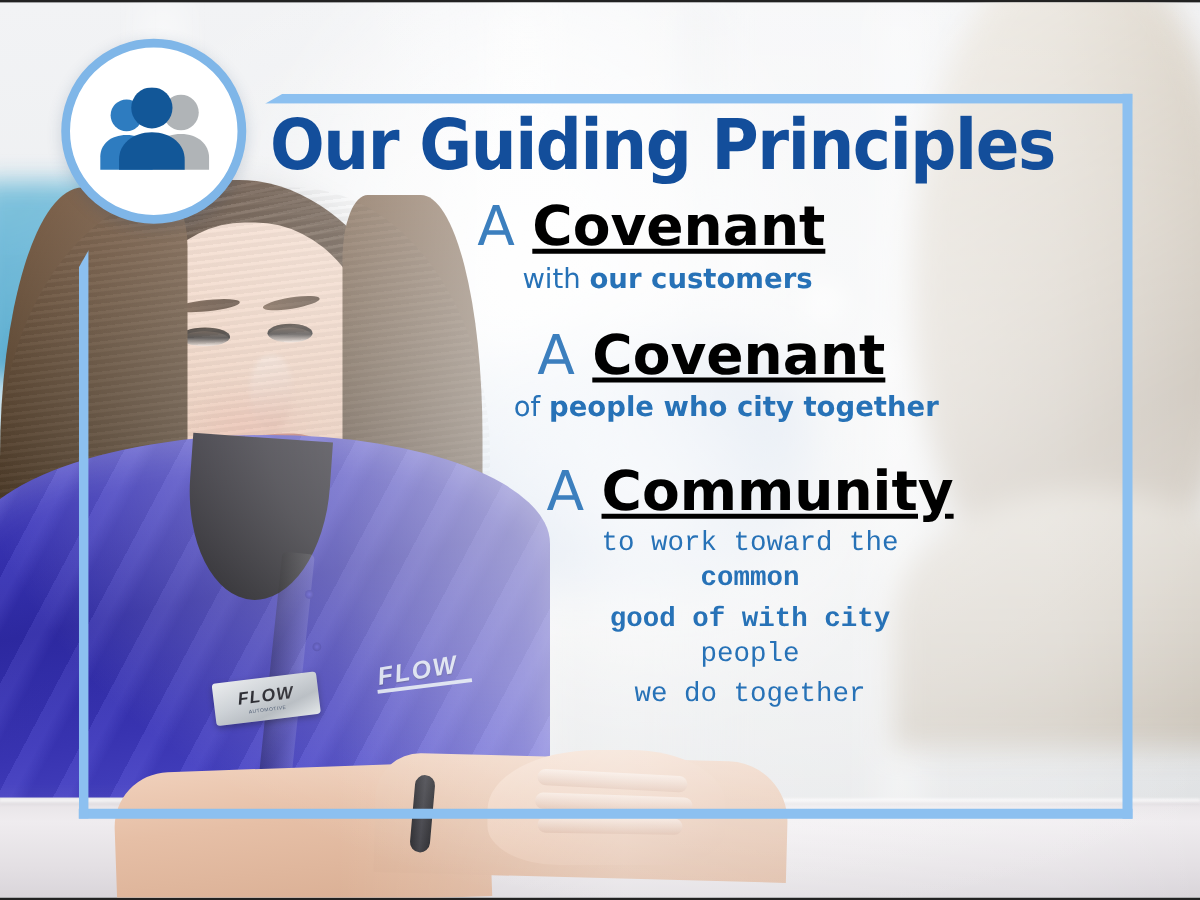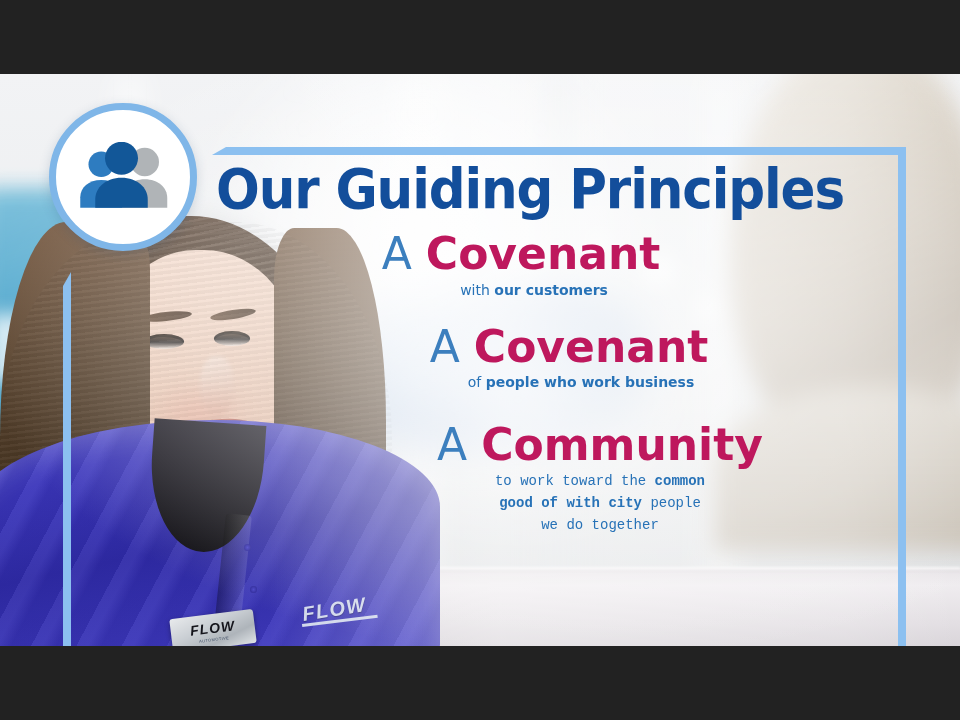--- a/index.html
+++ b/index.html
@@ -6,21 +6,21 @@
   * { margin:0; padding:0; box-sizing:border-box; }
   html,body{ background:#222; }
   body{
     font-family:"Liberation Sans", sans-serif;
     display:flex; align-items:center; justify-content:center;
     min-height:720px;
   }
 
   .stage{
     position:relative;
-    width:960px; height:572px;
+    width:960px; height:716px;
     overflow:hidden;
     background:#e9ecef;
   }
 
   
   .photo{ position:absolute; inset:0; overflow:hidden; }
 
   
   .bg-base{
     position:absolute; inset:0;
@@ -331,24 +331,24 @@
     white-space:nowrap;
   }
 
   .principle{ margin-top:18px; }
   .principle .head{
     font-family:"DejaVu Sans", sans-serif;
     font-size:44px; line-height:1.06; color:#1F72BC;
     white-space:nowrap;
   }
   .principle .head .art{ font-weight:normal; color:#3C7FBE; }
-  .principle .head .word{ font-weight:bold; color:#be185d; }
+  .principle .head .word{ font-weight:bold; color:#000000;text-decoration:underline; }
   .principle .sub{
     font-family:"DejaVu Sans", sans-serif;
-    font-size:14px; line-height:1.28; color:#2772B7;
+    font-size:22px; line-height:1.28; color:#2772B7;
     margin-top:4px;
   }
   .principle .sub b{ font-weight:bold; }
 
   
   .p-covenant{ margin-top:14px; padding-right:18px; }
   .p-covenant .sub{ padding-left:26px; }
   .p-community{ margin-top:24px; padding-left:78px; }
   .p-community .sub{ padding-left:24px; }
   .p-commitment{ margin-top:30px; padding-left:140px; }
@@ -459,21 +459,21 @@
         <span>with </span><b>our customers</b><span></span>
       </div>
     </div>
 
     <div class="principle p-community">
       <div class="head">
         <span class="art">A</span>
         <span class="word">Covenant</span>
       </div>
       <div class="sub">
-        <span>of </span><b>people who work business</b><span></span>
+        <span>of </span><b>people who city together</b><span></span>
       </div>
     </div>
 
     <div class="principle p-commitment">
       <div class="head">
         <span class="art">A</span>
         <span class="word">Community</span>
       </div>
       <div class="sub">
         <span>to work toward the </span><b>common</b><span></span>

